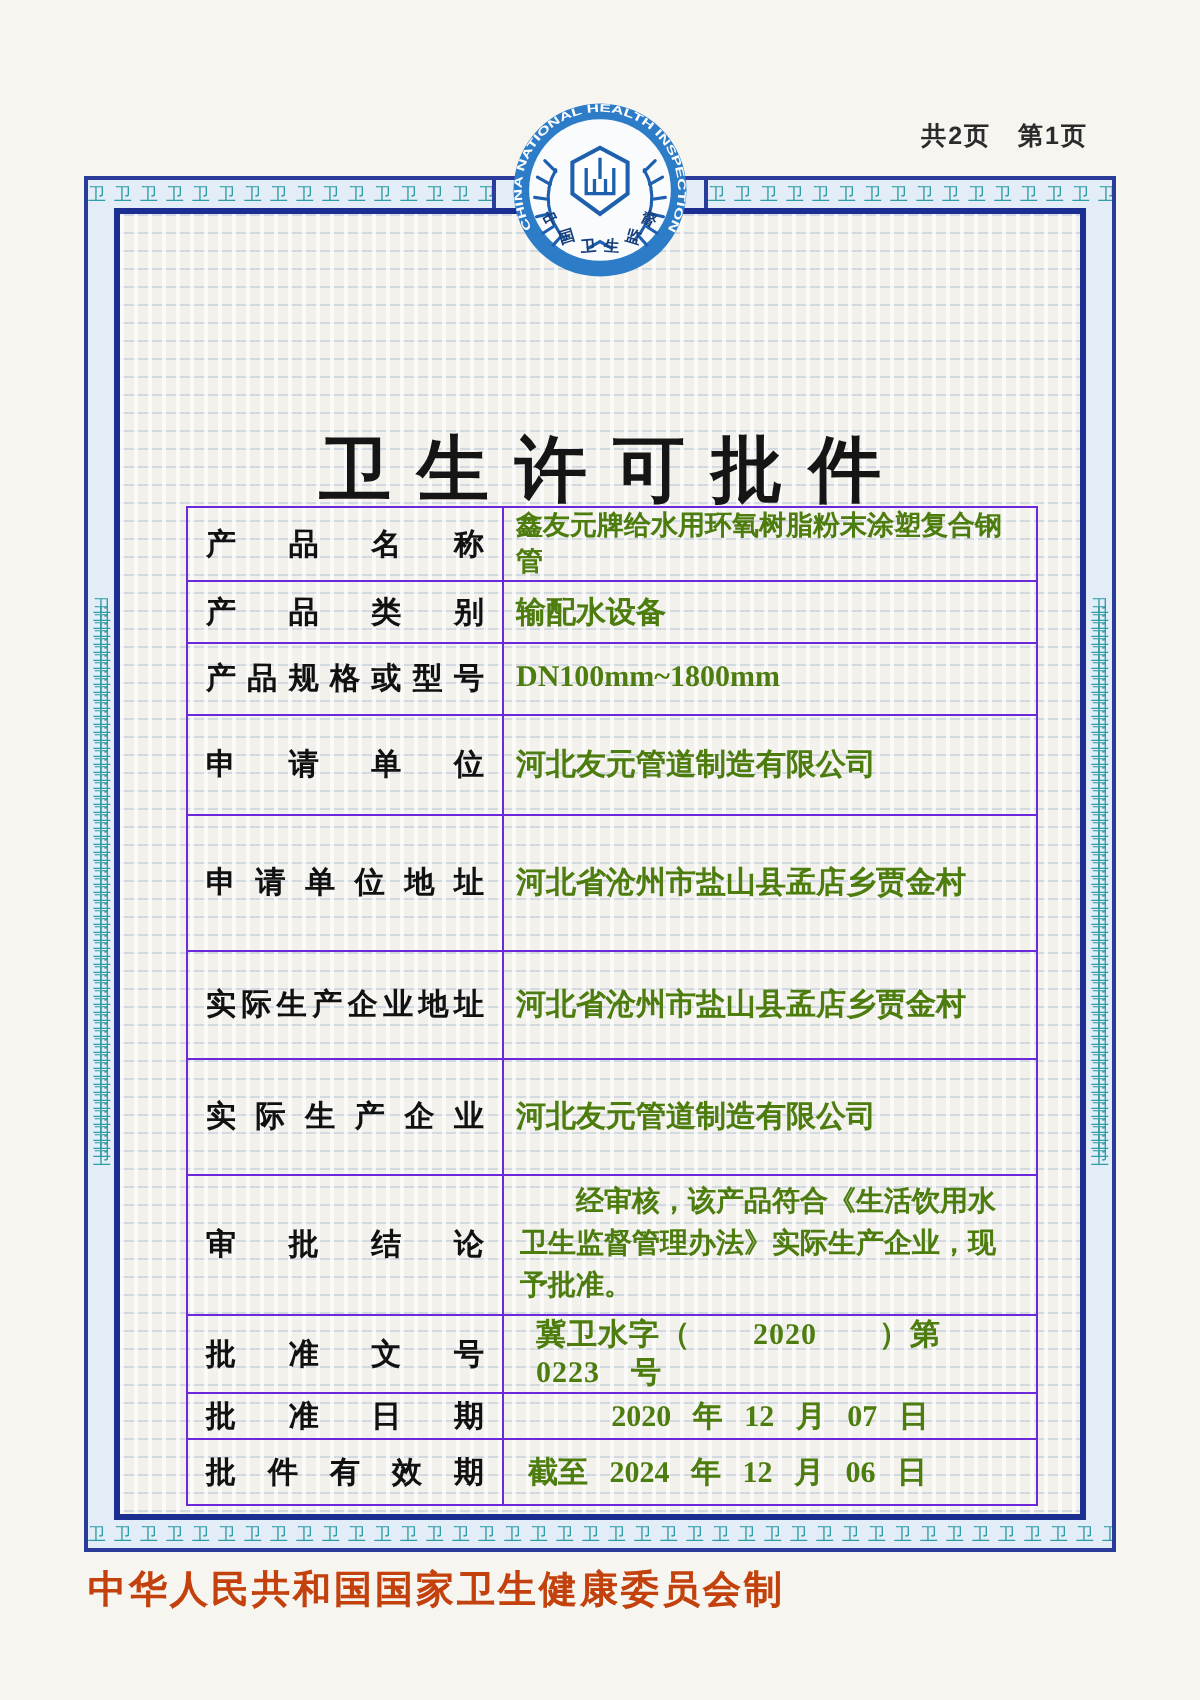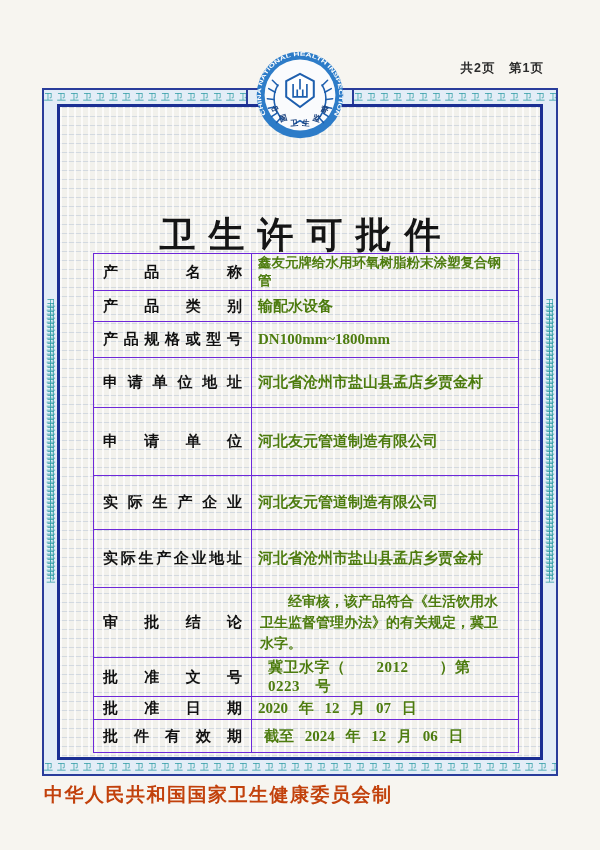--- a/index.html
+++ b/index.html
@@ -94,21 +94,21 @@
   .cert-table tr:nth-child(7){height:58px;}
   .cert-table tr:nth-child(8){height:52px;}
   .cert-table tr:nth-child(9){height:32px;}
   .cert-table tr:nth-child(10){height:23px;}
   .cert-table tr:nth-child(11){height:33px;}
   .cert-table tr:nth-child(1) td.value{font-size:13.5px;letter-spacing:0;}
   .cert-table tr:nth-child(8) td.value{
     font-size:14px;line-height:1.5;text-indent:2em;padding:3px 8px;
   }
   .cert-table tr:nth-child(9) td.value{padding-left:16px;letter-spacing:.5px;}
-  .cert-table tr:nth-child(10) td.value{text-align:left;word-spacing:7px;margin-top:16px;}
+  .cert-table tr:nth-child(10) td.value{text-align:center;word-spacing:7px;margin-top:16px;}
   .cert-table tr:nth-child(11) td.value{padding-left:12px;word-spacing:7px;}
 
   
   .footer{
     position:absolute;left:44px;top:782px;
     font-size:19px;font-weight:bold;color:#c2410c;letter-spacing:1.5px;
   }
 </style>
 </head>
 <body>
@@ -139,42 +139,42 @@
         </tr>
         <tr>
           <td class="label">产品类别</td>
           <td class="value">输配水设备</td>
         </tr>
         <tr>
           <td class="label">产品规格或型号</td>
           <td class="value">DN100mm~1800mm</td>
         </tr>
         <tr>
+          <td class="label">申请单位</td>
+          <td class="value">河北友元管道制造有限公司</td>
+        </tr>
+        <tr>
           <td class="label">申请单位地址</td>
           <td class="value">河北省沧州市盐山县孟店乡贾金村</td>
         </tr>
         <tr>
-          <td class="label">申请单位</td>
-          <td class="value">河北友元管道制造有限公司</td>
+          <td class="label">实际生产企业地址</td>
+          <td class="value">河北省沧州市盐山县孟店乡贾金村</td>
         </tr>
         <tr>
           <td class="label">实际生产企业</td>
           <td class="value">河北友元管道制造有限公司</td>
         </tr>
         <tr>
-          <td class="label">实际生产企业地址</td>
-          <td class="value">河北省沧州市盐山县孟店乡贾金村</td>
-        </tr>
-        <tr>
           <td class="label">审批结论</td>
-          <td class="value">经审核，该产品符合《生活饮用水卫生监督管理办法》的有关规定，冀卫水字。</td>
+          <td class="value">经审核，该产品符合《生活饮用水卫生监督管理办法》实际生产企业，现予批准。</td>
         </tr>
         <tr>
           <td class="label">批准文号</td>
-          <td class="value">冀卫水字（　　2012　　）第　0223　号</td>
+          <td class="value">冀卫水字（　　2020　　）第　0223　号</td>
         </tr>
         <tr>
           <td class="label">批准日期</td>
           <td class="value">2020 年 12 月 07 日</td>
         </tr>
         <tr>
           <td class="label">批件有效期</td>
           <td class="value">截至 2024 年 12 月 06 日</td>
         </tr>
       </tbody>

